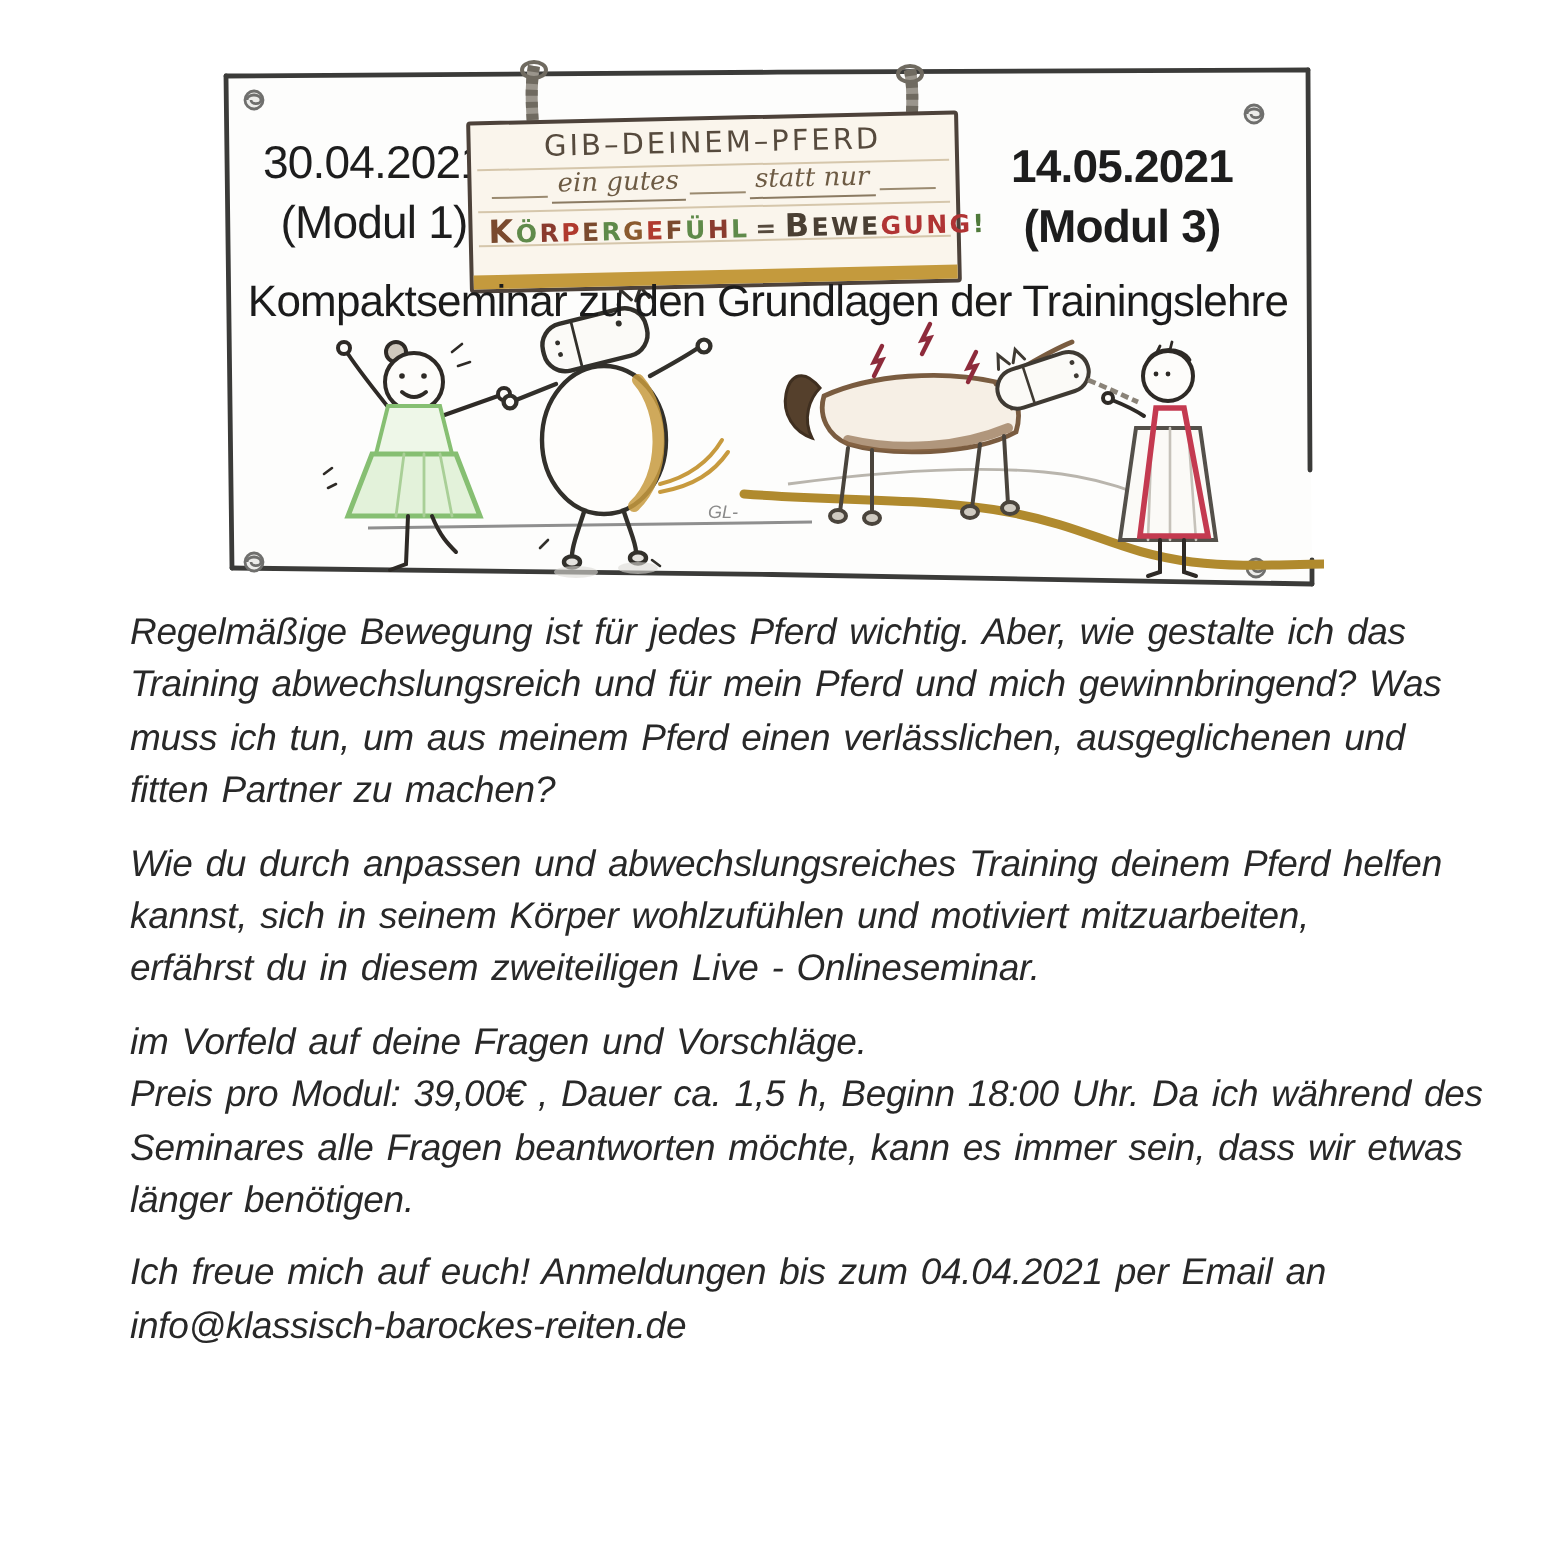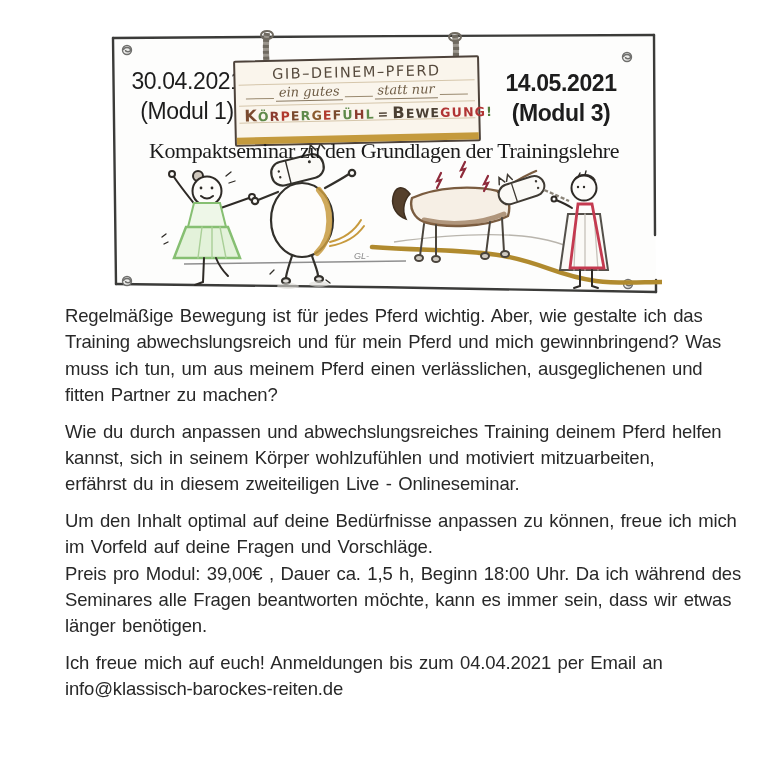--- a/index.html
+++ b/index.html
@@ -9,42 +9,42 @@
   
   .poster{position:absolute;left:106px;top:30px;width:556px;height:272px;}
   .poster svg{position:absolute;left:0;top:0;}
 
   .date-block{position:absolute;width:150px;text-align:center;font-size:23px;
               color:#1d1d1d;line-height:30px;letter-spacing:-0.4px;}
   .date-left{left:6px;top:36px;}
   .date-right{left:380px;top:38px;font-weight:bold;}
 
   .poster-title{position:absolute;left:10px;top:108px;width:536px;text-align:center;
-                font-size:22px;color:#1b1b1b;letter-spacing:-0.4px;white-space:nowrap;font-family:Liberation Serif, serif;}
+                font-size:22px;color:#1b1b1b;letter-spacing:-0.4px;white-space:nowrap;}
 
   
   .sign{position:absolute;left:128px;top:28px;width:246px;height:86px;
         background:#faf5ec;border:2px solid #4d423a;border-radius:2px;
         transform:rotate(-1.3deg);box-sizing:border-box;padding:4px 8px 10px 8px;}
   .sign .plank{position:absolute;left:3px;right:3px;height:1px;background:#d5c6ab;}
   .sign .wood-strip{position:absolute;left:0;right:0;bottom:0;height:7px;background:#c49a3d;}
   .sign-row1{text-align:center;font-family:"DejaVu Sans",sans-serif;font-size:14.5px;
              color:#564a3d;letter-spacing:1.5px;white-space:nowrap;}
   .sign-row2{display:flex;align-items:flex-end;margin-top:3px;
              font-family:"DejaVu Serif",serif;font-style:italic;font-size:13px;color:#6d5b44;}
   .sign-row2 .w{border-bottom:1px solid #8a7a62;padding:0 3px 1px 3px;white-space:nowrap;}
   .sign-row2 .gap{flex:1;border-bottom:1px solid #9a8a70;margin:0 2px 3px 2px;height:1px;}
   .sign-row3{margin-top:4px;text-align:center;font-family:"DejaVu Sans",sans-serif;
              font-weight:bold;font-size:12.5px;letter-spacing:1.2px;white-space:nowrap;}
   .sign-row3 .letters span{display:inline-block;}
   .sign-row3 .letters span:first-child{font-size:16px;}
   .sign-row3 .eq{color:#564a3d;padding:0 3px;}
 
   
-  .content{position:absolute;left:65px;top:303px;width:680px;}
+  .content{position:absolute;left:65px;top:303px;width:680px;font-style:italic;}
   .para{margin:0 0 10px 0;}
   .para div{font-size:18.5px;line-height:26.4px;letter-spacing:-0.15px;word-spacing:1.5px;
             white-space:nowrap;color:#282828;}
   .para.bold div{font-weight:bold;letter-spacing:-0.35px;color:#1e1e1e;}
 </style>
 </head>
 <body>
 
 <div class="canvas">
 
@@ -231,21 +231,20 @@
     </div>
 
     <div class="para">
       <div>Wie du durch anpassen und abwechslungsreiches Training deinem Pferd helfen</div>
       <div>kannst, sich in seinem Körper wohlzufühlen und motiviert mitzuarbeiten,</div>
       <div>erfährst du in diesem zweiteiligen Live - Onlineseminar.</div>
     </div>
 
 
     <div class="para">
-      <div>Um den Inhalt optimal auf deine Bedürfnisse anpassen zu können, freue ich mich</div>
       <div>im Vorfeld auf deine Fragen und Vorschläge.</div>
       <div>Preis pro Modul: 39,00€ , Dauer ca. 1,5 h, Beginn 18:00 Uhr. Da ich während des</div>
       <div>Seminares alle Fragen beantworten möchte, kann es immer sein, dass wir etwas</div>
       <div>länger benötigen.</div>
     </div>
 
     <div class="para">
       <div>Ich freue mich auf euch! Anmeldungen bis zum 04.04.2021 per Email an</div>
       <div>info@klassisch-barockes-reiten.de</div>
     </div>

